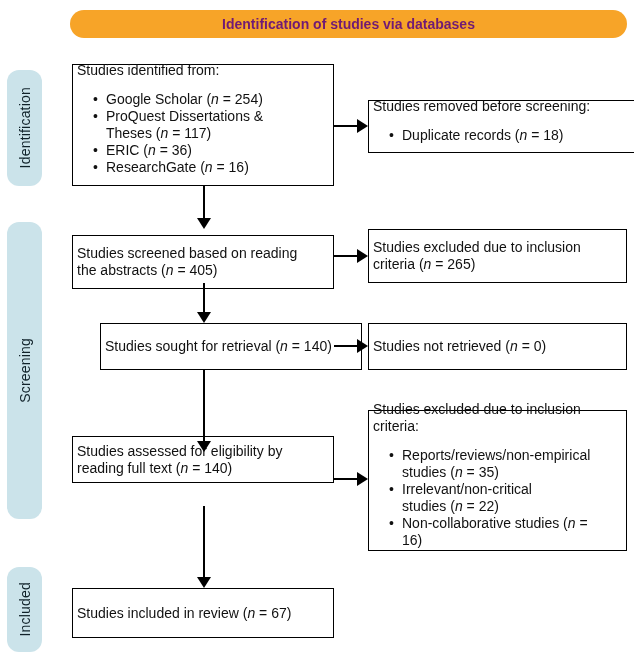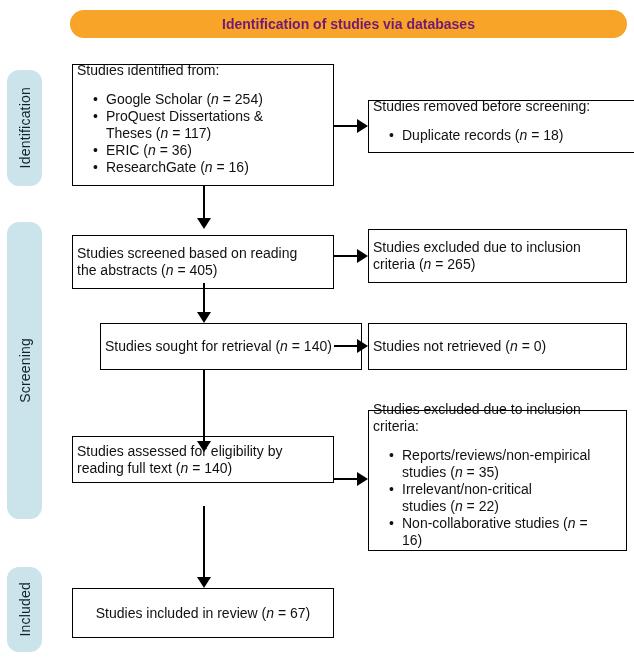--- a/index.html
+++ b/index.html
@@ -106,21 +106,21 @@
 criteria:</div>
     <ul>
       <li class="rich">Reports/reviews/non-empirical
 studies (<i>n</i> = 35)</li>
       <li class="rich">Irrelevant/non-critical
 studies (<i>n</i> = 22)</li>
       <li class="rich">Non-collaborative studies (<i>n</i> = 16)</li>
     </ul>
   </div>
 
-  <div class="box" style="left:72px;top:588px;width:262px;height:50px;text-align:center;">
+  <div class="box" style="left:72px;top:588px;width:262px;height:50px;">
     <div class="line rich">Studies included in review (<i>n</i> = 67)</div>
   </div>
 
   <div class="vline" style="left:203px;top:186px;height:34px;"></div>
   <div class="head-down" style="left:197px;top:218px;"></div>
 
   <div class="vline" style="left:203px;top:283px;height:31px;"></div>
   <div class="head-down" style="left:197px;top:312px;"></div>
 
   <div class="vline" style="left:203px;top:370px;height:73px;"></div>

